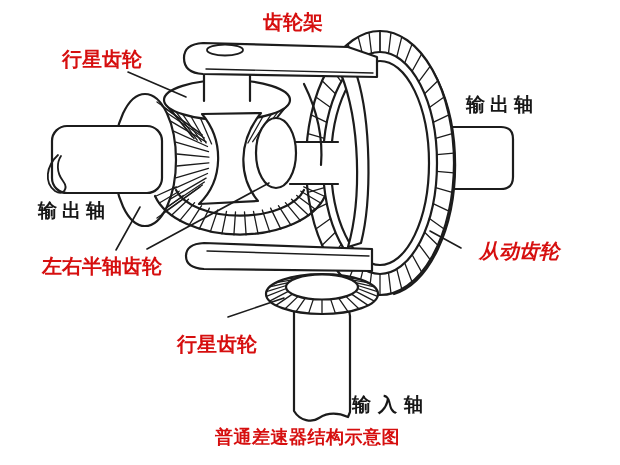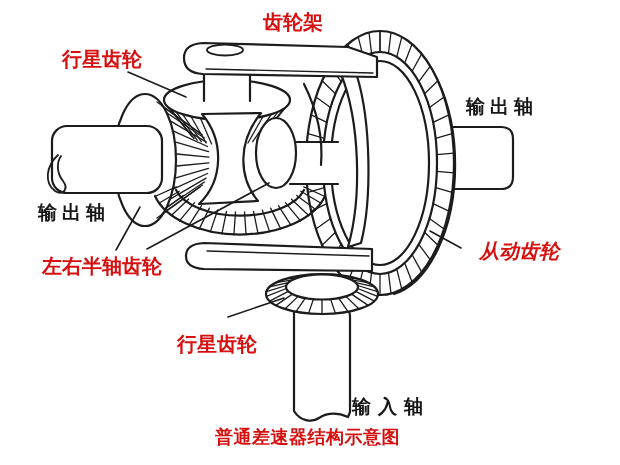--- a/index.html
+++ b/index.html
@@ -4,21 +4,21 @@
 <style>
   html,body{margin:0;padding:0;background:#fff;}
   .stage{
     position:relative;width:620px;height:465px;background:var(--bg,#fff);
     font-family:"DejaVu Sans",sans-serif;overflow:hidden;
   }
   .stage svg{position:absolute;left:0;top:0;}
   .lbl{position:absolute;white-space:nowrap;line-height:1.05;user-select:none;}
   .lbl-red{color:var(--label-red,#d60f0f);font-weight:bold;font-size:20px;}
   .lbl-black{
-    color:var(--label-black,#171717);font-family:Liberation Sans, sans-serif;
+    color:var(--label-black,#171717);font-family:Liberation Mono, monospace;
     font-size:19px;font-weight:600;letter-spacing:5px;
   }
   .caption{font-size:18px;letter-spacing:0.5px;}
   
   .pos-gear-carrier{left:263px;top:12px;}
   .pos-planet-gear{left:62px;top:49px;}
   .pos-output-left{left:38px;top:203px;}
   .pos-side-gears{left:42px;top:256px;}
   .pos-drive-gear{left:177px;top:334px;}
   .pos-driven-gear{left:479px;top:241px;font-style:italic;}

